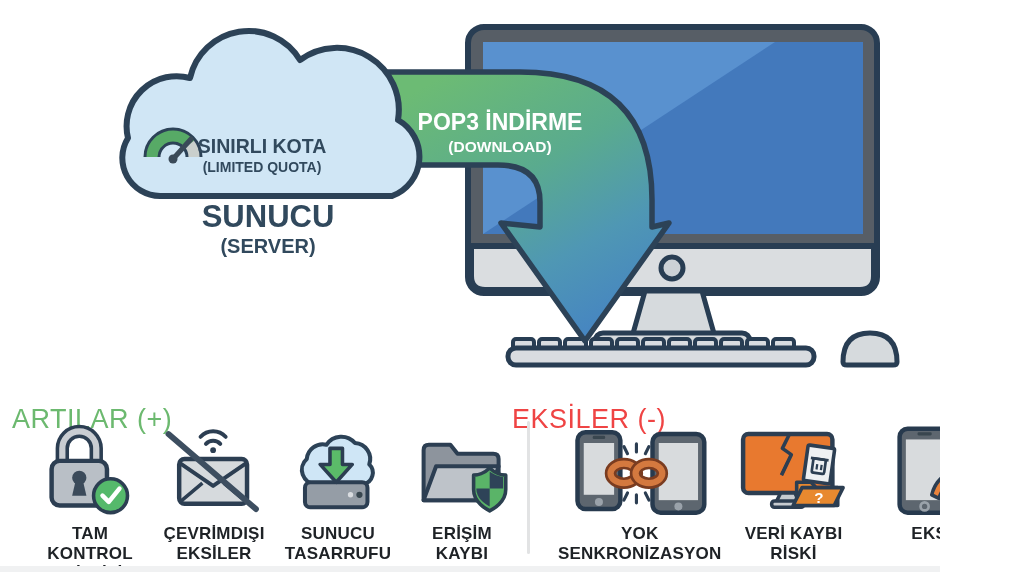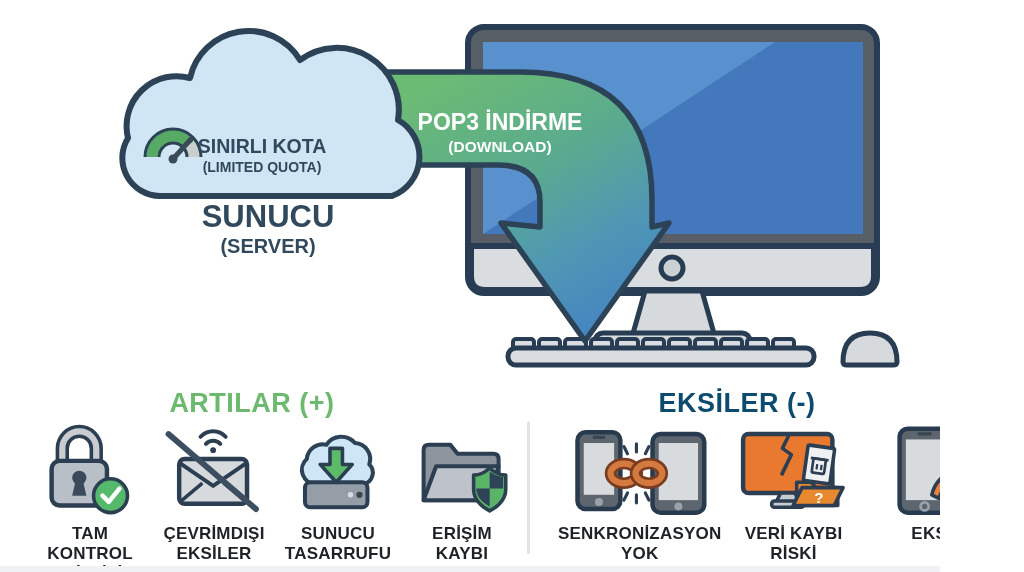--- a/index.html
+++ b/index.html
@@ -1,24 +1,24 @@
 <!DOCTYPE html>
 <html><head>
 <meta charset="utf-8">
 <style>
   html,body{margin:0;padding:0;background:#ffffff;}
   .stage{position:relative;width:940px;height:572px;background:#ffffff;overflow:hidden;
          font-family:"Liberation Sans",sans-serif;}
   .stage svg{display:block;}
   #illustration{position:absolute;left:0;top:0;}
   .svg-label{font-family:"Liberation Sans",sans-serif;font-weight:bold;}
-  .section-title{position:absolute;top:388px;text-align:center;font-size:27px;font-weight:bold;
+  .section-title{position:absolute;top:404px;font-size:27px;font-weight:normal;
                  letter-spacing:0.5px;}
   #pros-title{left:12px;width:480px;color:#6cb96f;}
-  #cons-title{left:512px;width:450px;color:#0c4a6e;}
+  #cons-title{left:512px;width:450px;color:#ef4444;}
   .row{position:absolute;top:416px;display:flex;}
   #pros-row{left:28px;width:478px;}
   #cons-row{left:558px;width:452px;}
   .item{flex:1;display:flex;flex-direction:column;align-items:center;}
   .icon-box{height:102px;display:flex;align-items:flex-end;justify-content:center;}
   .lbl{margin-top:6px;text-align:center;font-size:17px;font-weight:bold;color:#1e2226;
        line-height:20px;letter-spacing:0.2px;}
   .divider{position:absolute;left:527px;top:421px;width:3px;height:133px;background:#e2e3e4;
            border-radius:2px;}
   .bottom-strip{position:absolute;left:0;top:566px;width:1024px;height:6px;background:#f0f1f2;}
@@ -185,22 +185,22 @@
               <line x1="76" y1="86" x2="76" y2="95"></line>
               <line x1="86" y1="84" x2="90" y2="92"></line>
           </g>
           <ellipse cx="62" cy="62" rx="15" ry="11" fill="none" stroke="#7a3c20" stroke-width="13"></ellipse>
           <ellipse cx="62" cy="62" rx="15" ry="11" fill="none" stroke="#d4793f" stroke-width="7"></ellipse>
           <ellipse cx="90" cy="62" rx="15" ry="11" fill="none" stroke="#7a3c20" stroke-width="13"></ellipse>
           <ellipse cx="90" cy="62" rx="15" ry="11" fill="none" stroke="#d4793f" stroke-width="7"></ellipse>
         </svg>
       </div>
       <div class="lbl">
+        <div>YOK</div>
         <div>SENKRONİZASYON</div>
-        <div>YOK</div>
       </div>
     </div>
 
     <div class="item">
       <div class="icon-box">
         <svg width="130" height="100" viewBox="0 0 134 112">
           <rect x="10" y="18" width="100" height="66" rx="6" fill="#e8792f" stroke="#2c3e52" stroke-width="5"></rect>
           <polyline points="62,18 54,34 64,41 53,64" fill="none" stroke="#2c3e52" stroke-width="4" stroke-linejoin="round"></polyline>
           <polyline points="53,64 60,49" fill="none" stroke="#2c3e52" stroke-width="3"></polyline>
           <polygon points="52,84 68,84 73,94 47,94" fill="#c6cbd0" stroke="#2c3e52" stroke-width="4"></polygon>

